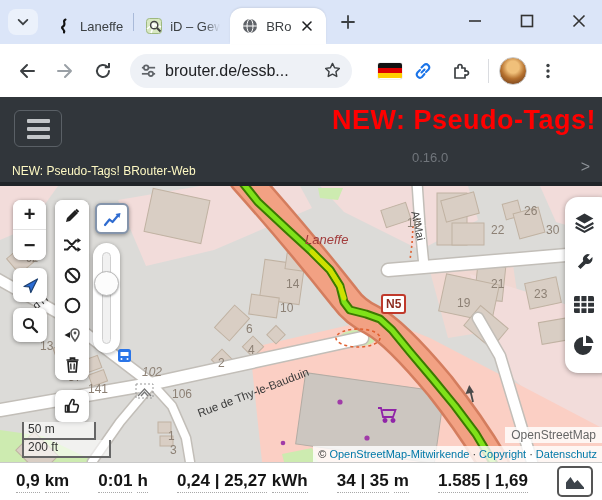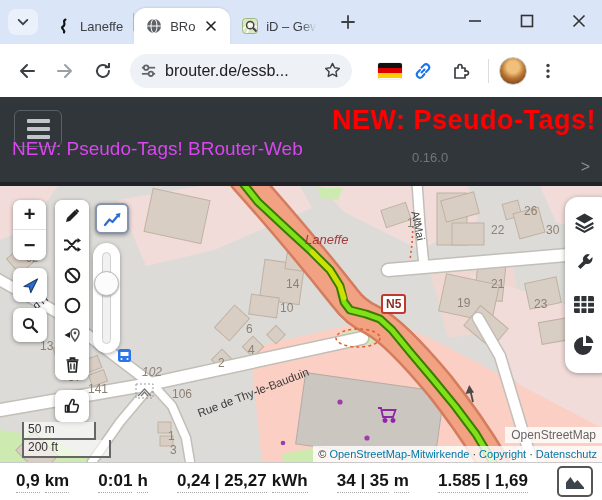--- a/index.html
+++ b/index.html
@@ -29,21 +29,21 @@
   .flag { width:24px; height:16px; margin-left:22px; border-radius:2px; overflow:hidden; box-shadow:0 0 1px rgba(0,0,0,.5); display:flex; flex-direction:column; cursor:pointer; }
   .flag div { flex:1; }
   .tb-sep { width:1px; height:24px; background:#dadce0; margin:0 6px; }
   .avatar { width:28px; height:28px; border-radius:50%; background:radial-gradient(circle at 50% 35%, #f0c07a 0 28%, #b5712f 55%, #5a2c12 100%); border:1px solid #c9c9c9; cursor:pointer; }
 
   
   .appheader { height:89px; background:#31363b; position:relative; border-bottom:4px solid #202428; }
   .hamburger { position:absolute; left:14px; top:13px; width:48px; height:37px; background:transparent; border:1px solid #5a6066; border-radius:6px; display:flex; flex-direction:column; justify-content:center; align-items:center; gap:4px; cursor:pointer; }
   .hamburger span { display:block; width:23px; height:4px; background:#c3c6c9; border-radius:1px; }
   .banner { position:absolute; right:6px; top:8px; font-size:27px; font-weight:bold; letter-spacing:.5px; color:#ff0000; white-space:nowrap; }
-  .apptitle { position:absolute; left:12px; bottom:22px; font-size:19px; color:#d946ef; white-space:nowrap; }
+  .apptitle { position:absolute; left:12px; bottom:4px; font-size:12px; color:#fef9c3; white-space:nowrap; }
   .appversion { position:absolute; left:412px; top:53px; font-size:13px; color:#71767c; }
   .appchevron { position:absolute; right:12px; bottom:6px; font-size:16px; color:#8d9298; cursor:pointer; }
 
   
   .map { height:276px; position:relative; overflow:hidden; background:#dcdbd8; }
   .map svg.base { position:absolute; left:0; top:0; }
   .maplabel { position:absolute; white-space:nowrap; pointer-events:none; }
   .hn { position:absolute; font-size:12px; color:#8d8175; white-space:nowrap; pointer-events:none; }
   .place { font-size:13px; font-style:italic; color:#a23c3c; }
   .street { font-size:11px; color:#3b3b3b; transform-origin:0 0; display:inline-block; }
@@ -90,41 +90,41 @@
           <polyline points="3,5.5 8,10.5 13,5.5" fill="none" stroke="#3c4043" stroke-width="2" stroke-linecap="round"></polyline>
         </svg>
     </button>
     <div class="tab">
       <svg class="favicon" viewBox="0 0 16 16">
           <path d="M9.5 1.5C5.5 3 11 6 7 8.5 3.8 10.5 9.5 11 8 14.5" fill="none" stroke="#111" stroke-width="2.1" stroke-linecap="round"></path>
         </svg>
       <span class="tlabel">Laneffe</span>
     </div>
     <div class="tab-sep"></div>
-    <div class="tab active" style="min-width:94px;">
-      <svg class="favicon" viewBox="0 0 16 16">
-        <circle cx="8" cy="8" r="7" fill="#5f6368"></circle>
-        <ellipse cx="8" cy="8" rx="3" ry="7" fill="none" stroke="#fff" stroke-width="1"></ellipse>
-        <line x1="1" y1="8" x2="15" y2="8" stroke="#fff" stroke-width="1"></line>
-      </svg>
-      <span class="tlabel">BRo</span>
-      <button class="tab-close">
-        <svg width="12" height="12" viewBox="0 0 12 12">
-            <path d="M2 2l8 8M10 2l-8 8" stroke="#202124" stroke-width="1.6" stroke-linecap="round"></path>
-          </svg>
-      </button>
-    </div>
     <div class="tab fade">
       <svg class="favicon" viewBox="0 0 16 16">
         <rect x="0.5" y="0.5" width="15" height="15" rx="3" fill="#d8e8c2" stroke="#9db87f"></rect>
         <path d="M1 11l6-5 8 3M5 15l3-8" stroke="#fff" stroke-width="1.6" fill="none"></path>
         <circle cx="8.2" cy="7.2" r="3.6" fill="rgba(255,255,255,.35)" stroke="#444" stroke-width="1.5"></circle>
         <line x1="11" y1="10" x2="14.5" y2="13.5" stroke="#444" stroke-width="2"></line>
       </svg>
       <span class="tlabel">iD – Gew</span>
+    </div>
+    <div class="tab active" style="min-width:94px;">
+      <svg class="favicon" viewBox="0 0 16 16">
+        <circle cx="8" cy="8" r="7" fill="#5f6368"></circle>
+        <ellipse cx="8" cy="8" rx="3" ry="7" fill="none" stroke="#fff" stroke-width="1"></ellipse>
+        <line x1="1" y1="8" x2="15" y2="8" stroke="#fff" stroke-width="1"></line>
+      </svg>
+      <span class="tlabel">BRo</span>
+      <button class="tab-close">
+        <svg width="12" height="12" viewBox="0 0 12 12">
+            <path d="M2 2l8 8M10 2l-8 8" stroke="#202124" stroke-width="1.6" stroke-linecap="round"></path>
+          </svg>
+      </button>
     </div>
     <button class="newtab">
       <svg width="16" height="16" viewBox="0 0 16 16">
           <path d="M8 2v12M2 8h12" stroke="#3c4043" stroke-width="1.8" stroke-linecap="round"></path>
         </svg>
     </button>
     <div class="wincontrols">
       <button class="winbtn">
           <svg width="18" height="18" viewBox="0 0 18 18">
             <line x1="3" y1="9" x2="15" y2="9" stroke="#333" stroke-width="1.6"></line>
@@ -331,21 +331,21 @@
     <span class="maplabel street" style="left:196px; top:222px; transform:rotate(-21deg); font-size:11.5px;">Rue de Thy-le-Bauduin</span>
     <span class="maplabel street" style="left:30px; top:116px; transform:rotate(-38deg);">d'H</span>
     <span class="shield">N5</span>
 
     <span class="hn" style="left:26px; top:66px; font-size:11px;">92</span>
     <span class="hn" style="left:407px; top:30px;">16</span>
     <span class="hn" style="left:491px; top:37px;">22</span>
     <span class="hn" style="left:524px; top:18px;">26</span>
     <span class="hn" style="left:546px; top:37px;">30</span>
     <span class="hn" style="left:491px; top:91px;">21</span>
-    <span class="hn" style="left:534px; top:111px;">23</span>
+    <span class="hn" style="left:534px; top:101px;">23</span>
     <span class="hn" style="left:457px; top:110px;">19</span>
     <span class="hn" style="left:286px; top:91px;">14</span>
     <span class="hn" style="left:280px; top:115px;">10</span>
     <span class="hn" style="left:246px; top:136px;">6</span>
     <span class="hn" style="left:218px; top:170px;">2</span>
     <span class="hn" style="left:248px; top:157px;">4</span>
     <span class="hn" style="left:142px; top:179px;font-style:italic;">102</span>
     <span class="hn" style="left:172px; top:201px;">106</span>
     <span class="hn" style="left:168px; top:243px;">1</span>
     <span class="hn" style="left:170px; top:257px;">3</span>

